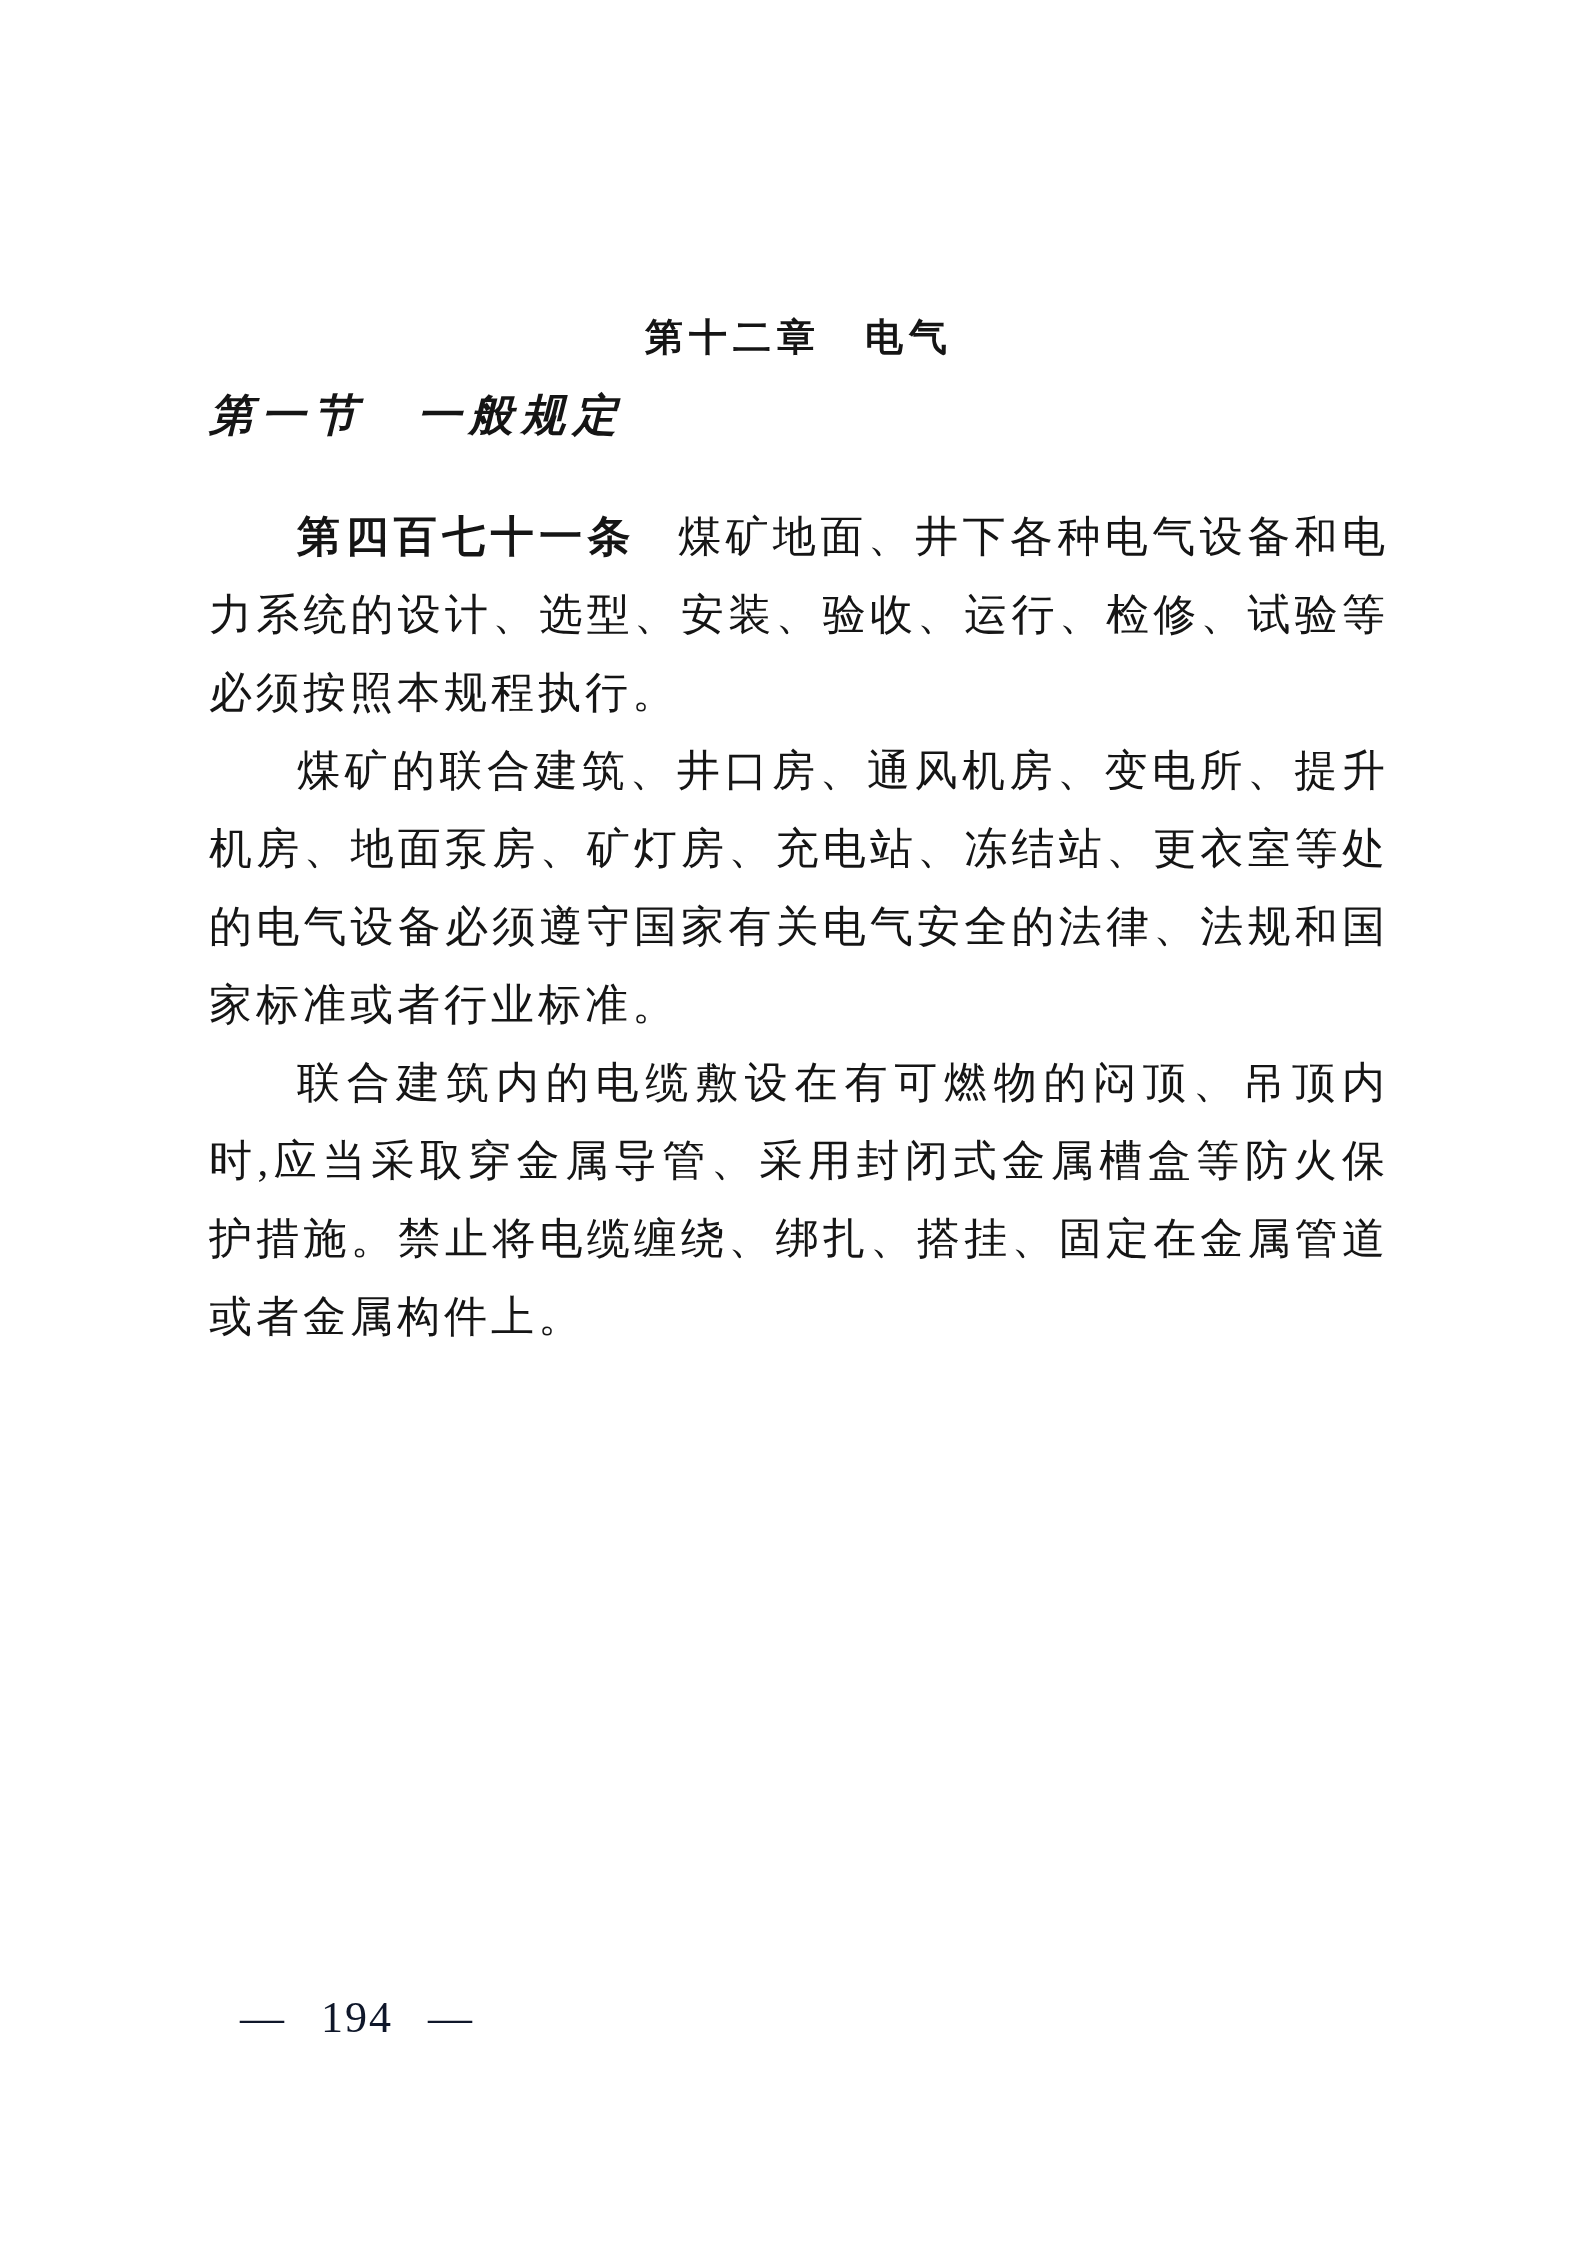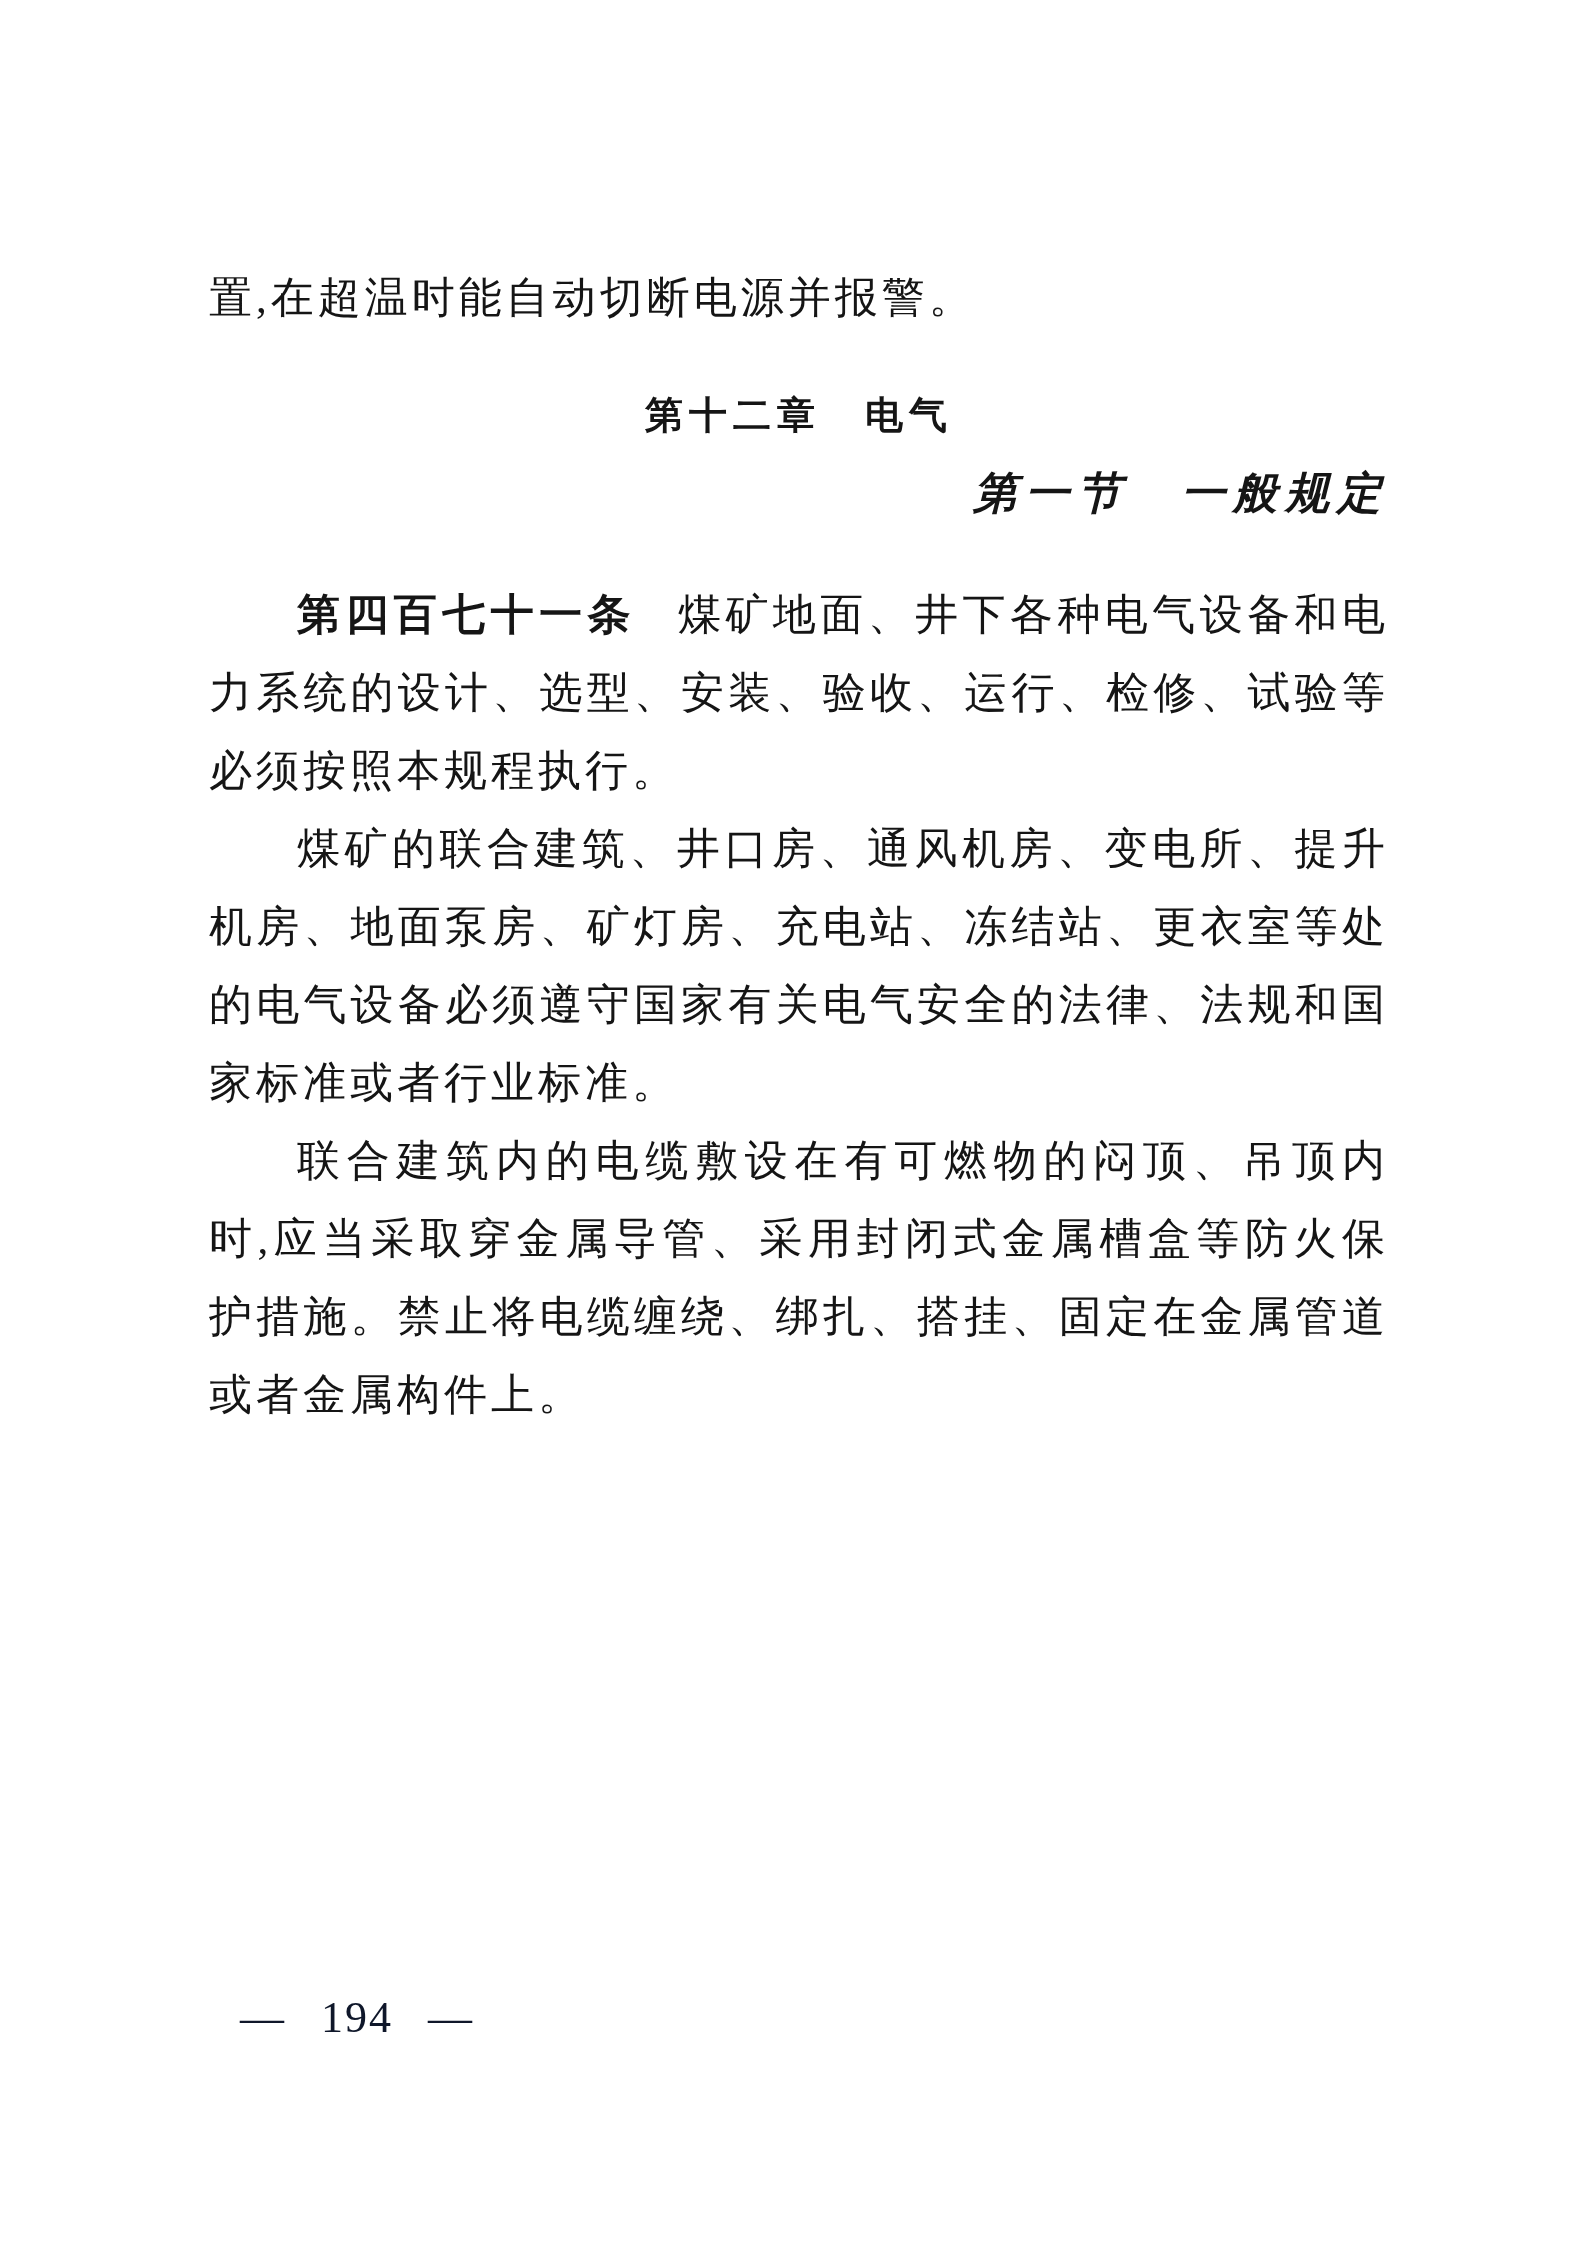--- a/index.html
+++ b/index.html
@@ -34,21 +34,21 @@
     font-weight: 700;
     font-size: 38px;
     line-height: 78px;
     text-align: center;
     letter-spacing: 6px;
   }
   .section-title {
     margin-top: 1px;
     font-size: 44px;
     line-height: 78px;
-    text-align: right;
+    text-align: left;
     font-style: italic;
     letter-spacing: 8px;
   }
   .article-par { margin-top: 42px; }
   .article-lead {
     font-family: "Liberation Sans", "DejaVu Sans", sans-serif;
     font-weight: 700;
     letter-spacing: 5px;
     margin-right: 42px;
   }
@@ -63,21 +63,20 @@
     letter-spacing: 2px;
   }
 </style>
 </head>
 <body>
 
 <div class="page">
 
   <div class="content">
 
-    <p class="body-par">置,在超温时能自动切断电源并报警。</p>
 
 
     <h1 class="chapter-title">第十二章　电气</h1>
 
     <h2 class="section-title">第一节　一般规定</h2>
 
     <p class="body-par indent article-par">
       <span class="article-lead">第四百七十一条</span><span>煤矿地面、井下各种电气设备和电力系统的设计、选型、安装、验收、运行、检修、试验等必须按照本规程执行。</span>
     </p>
 

